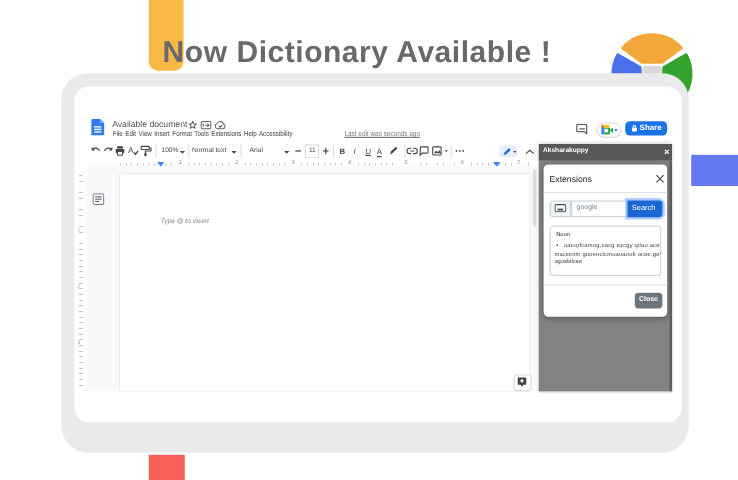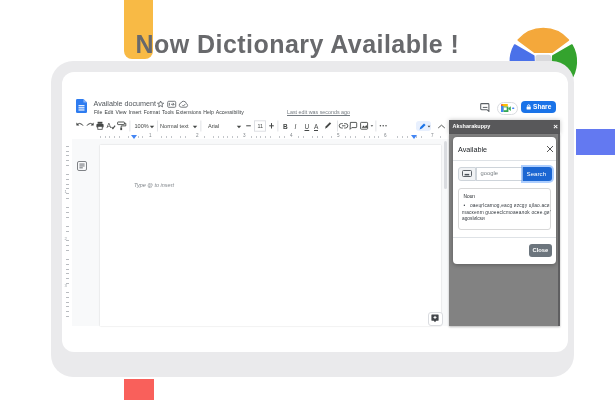--- a/index.html
+++ b/index.html
@@ -182,21 +182,21 @@
     <path d="M4 1.9 v3 M2.5 3.4 h3" stroke="#fff" stroke-width="1"></path>
   </svg>
 
   <div style="left:449px;top:120px;width:110.5px;height:13.5px;background:#58585a;box-shadow:0 0 4px rgba(0,0,0,.25);"></div>
   <div class="t" style="left:452.5px;top:123.2px;font-size:5.5px;font-weight:bold;color:#fff;">Aksharakuppy</div>
   <div class="t" style="left:553.3px;top:121.8px;font-size:8px;font-weight:bold;color:#fff;">×</div>
   <div style="left:449px;top:133.5px;width:110.5px;height:192px;background:#828282;box-shadow:0 1px 2px rgba(0,0,0,.28);"></div>
   <div style="left:557.5px;top:133.5px;width:2px;height:192px;background:#5e5e60;"></div>
 
   <div style="left:452.5px;top:137px;width:103px;height:126.5px;background:#fff;border-radius:4px;box-shadow:0 1px 4px rgba(0,0,0,.3);"></div>
-  <div class="t" style="left:458px;top:144.5px;font-size:7.2px;color:#212529;">Available</div>
+  <div class="t" style="left:458px;top:144.5px;font-size:7.2px;color:#212529;">Extensions</div>
   <svg style="left:545.5px;top:145px;" width="8" height="8" viewBox="0 0 8 8">
       <path d="M1 1 L7 7 M7 1 L1 7" stroke="#444" stroke-width="0.9"></path>
     </svg>
   <div style="left:452.5px;top:159.8px;width:103px;height:0.8px;background:#dee2e6;"></div>
 
   <div style="left:457.5px;top:166.5px;width:18px;height:14px;background:#f1f3f5;border:0.8px solid #ced4da;border-radius:3px 0 0 3px;box-sizing:border-box;"></div>
   <svg style="left:461.5px;top:170px;" width="10" height="7" viewBox="0 0 10 7">
     <rect x="0.5" y="0.5" width="9" height="6" rx="1" fill="none" stroke="#495057" stroke-width="0.9"></rect>
     <rect x="2.6" y="3.9" width="4.6" height="1.5" fill="#495057"></rect>
   </svg>

